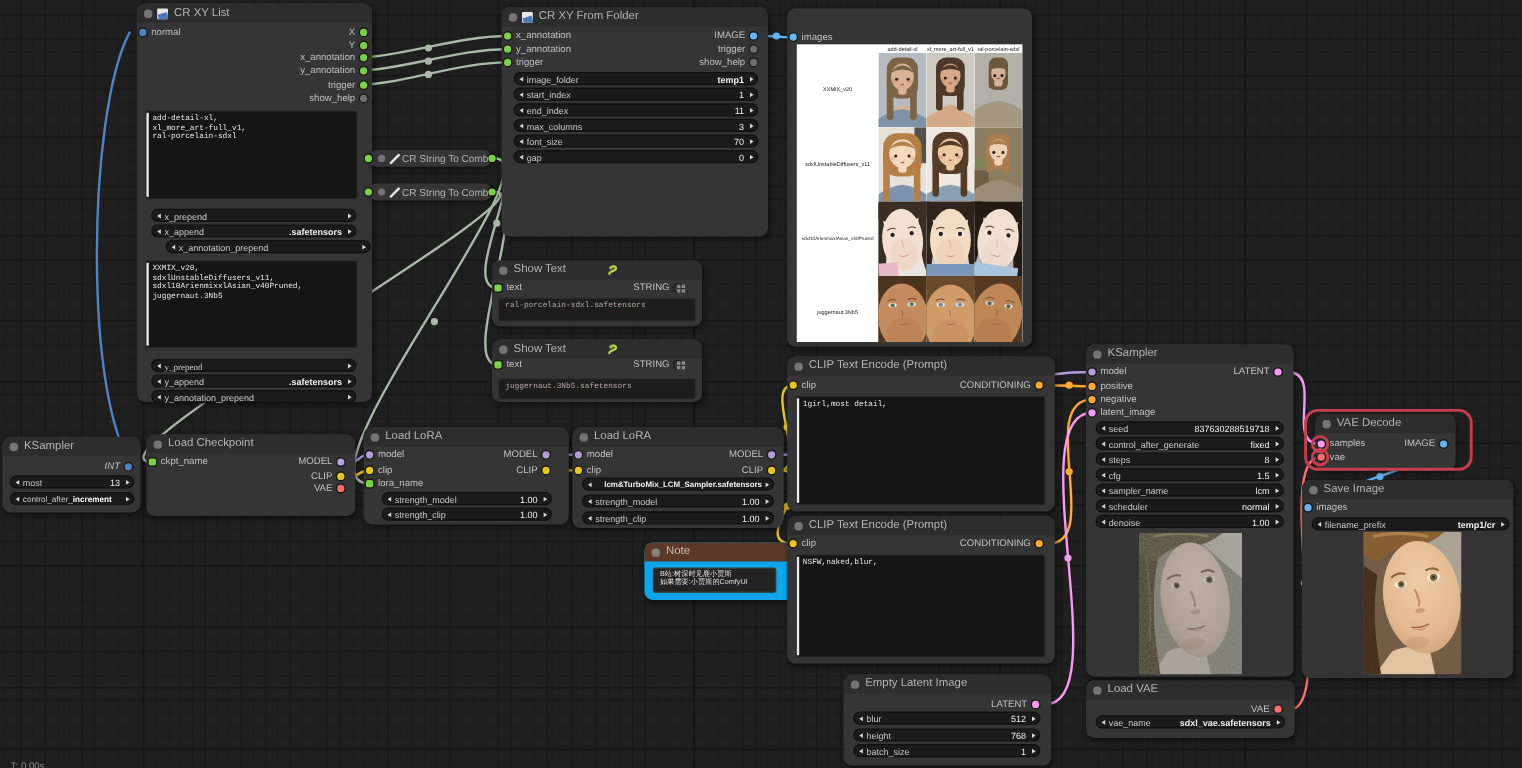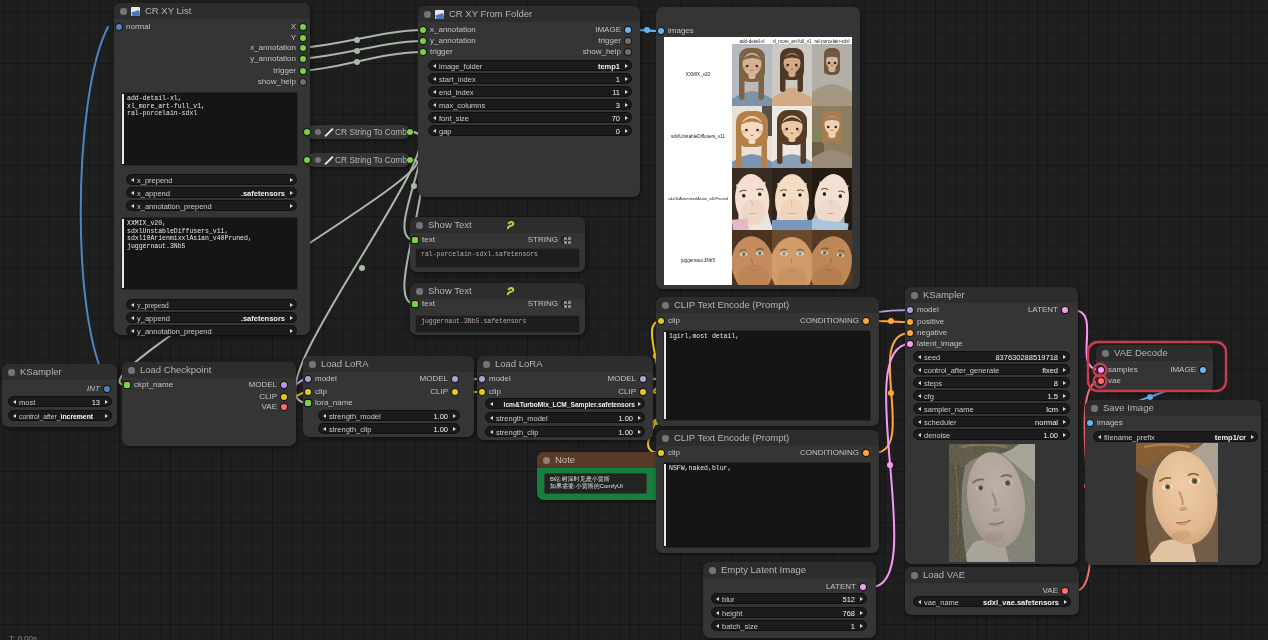--- a/index.html
+++ b/index.html
@@ -122,21 +122,21 @@
       <span class="arl"></span>
       <span class="arr"></span>
       <span class="pl">x_prepend</span>
     </div>
     <div class="pill" style="left:12px;top:184px;width:171px;">
       <span class="arl"></span>
       <span class="arr"></span>
       <span class="pl">x_append</span>
       <span class="pv"><b>.safetensors</b></span>
     </div>
-    <div class="pill" style="left:12px;top:197px;width:171px;">
+    <div class="pill" style="left:24px;top:197px;width:171px;">
       <span class="arl"></span>
       <span class="arr"></span>
       <span class="pl">x_annotation_prepend</span>
     </div>
     <div class="ta" style="left:7px;top:214px;width:177px;height:73px;">XXMIX_v20,
 sdxlUnstableDiffusers_v11,
 sdxl10ArienmixxlAsian_v40Pruned,
 juggernaut.3Nb5</div>
     <div class="sb" style="left:8px;top:216px;height:69px;"></div>
     <div class="pill" style="left:12px;top:296px;width:171px;font-family:Liberation Serif, serif;">
@@ -502,21 +502,21 @@
       <span class="dot dout" style="background:transparent"></span>
       <span class="lout">STRING<svg style="position:absolute;right:-13px;top:2px" width="7" height="7" viewBox="0 0 7 7">
           <rect x="0" y="0" width="3" height="3" fill="#8a8a8a"></rect>
           <rect x="4" y="0" width="3" height="3" fill="#8a8a8a"></rect>
           <rect x="0" y="4" width="3" height="3" fill="#8a8a8a"></rect>
           <rect x="4" y="4" width="3" height="3" fill="#8a8a8a"></rect>
         </svg></span>
     </div>
     <div class="ta" style="left:5px;top:32px;width:165px;height:18px;border:1px solid #2e2e2e;background:#1d1d1d;color:#b9a8a8;">juggernaut.3Nb5.safetensors</div>
   </div>
-<div class="node" style="left:537px;top:452px;width:138px;height:48px;background:#15803d;">
+<div class="node" style="left:537px;top:452px;width:138px;height:48px;background:#0ea5e9;">
     <div class="tbar" style="background:#593a28;color:#c8bfb4;">
       <div class="tdot" style="background:#8a8078;"></div>
       <span class="ttext">Note</span>
     </div>
     <div class="ta" style="left:7px;top:21px;width:103px;height:21px;background:#232323;border:1px solid #3a3a2a;font-size:6px;line-height:7px;color:#e0e0e0;font-family:'Liberation Sans',sans-serif;">B站:树深时见鹿小贾斯
 如果需要:小贾斯的ComfyUI</div>
   </div>
 <div class="node" style="left:656px;top:297px;width:223px;height:129px;">
     <div class="tbar" style="">
       <div class="tdot"></div>
@@ -563,21 +563,21 @@
       <span class="arr"></span>
       <span class="pl">most</span>
       <span class="pv">13</span>
     </div>
     <div class="pill" style="left:6px;top:46px;width:104px;font-size:6.8px;">
       <span class="arl"></span>
       <span class="arr"></span>
       <span class="pl">control_after_<b style="color:#fff">increment</b></span>
     </div>
   </div>
-<div class="node" style="left:122px;top:362px;width:174px;height:84px;">
+<div class="node" style="left:122px;top:362px;width:174px;height:68px;">
     <div class="tbar" style="">
       <div class="tdot"></div>
       <span class="ttext" style="left:18px">Load Checkpoint</span>
     </div>
     <div class="row" style="left:0px;top:18px;">
       <span class="dot din" style="background:#7bd144;border-radius:1.5px"></span>
       <span class="lin">ckpt_name</span>
     </div>
     <div class="row" style="left:92px;top:18px;width:75px;">
       <span class="dot dout" style="background:#b39ddb"></span>

